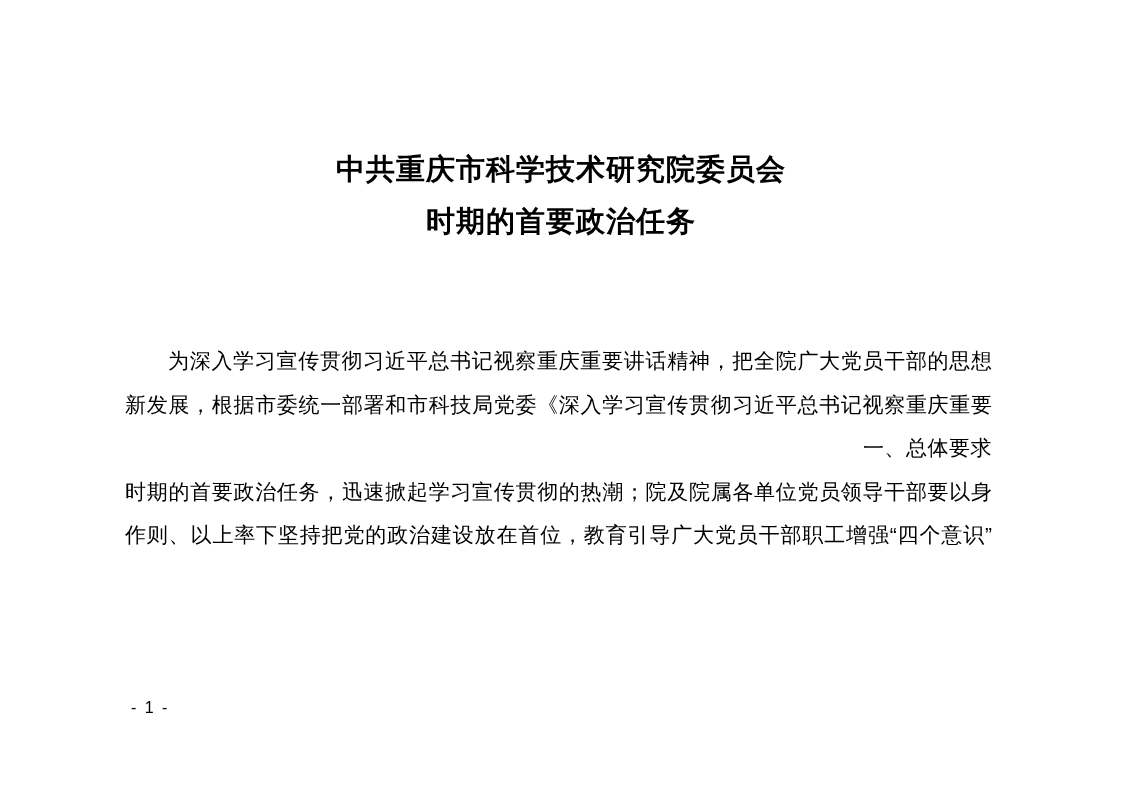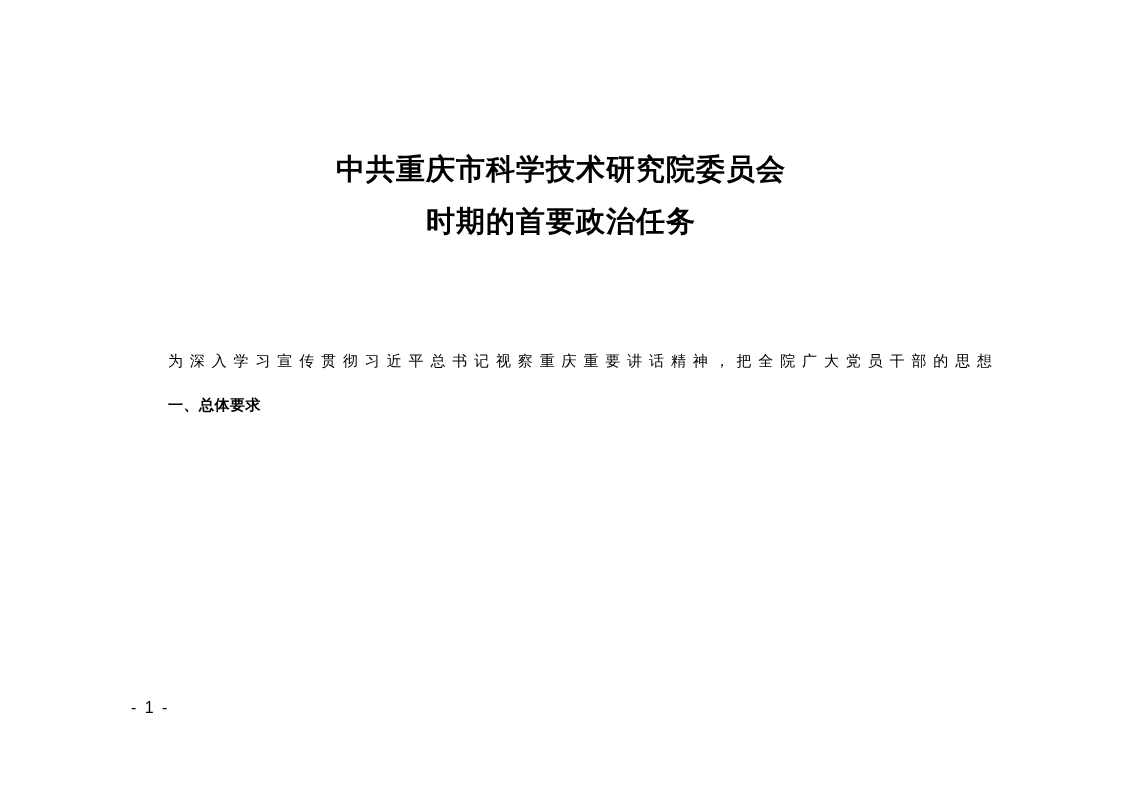--- a/index.html
+++ b/index.html
@@ -30,38 +30,39 @@
     letter-spacing: 1px;
     white-space: nowrap;
   }
   .body-block {
     position: absolute;
     top: 339px;
     left: 125px;
     width: 867px;
   }
   .body-line {
-    font-size: 15px;
+    font-size: 21px;
     line-height: 43.5px;
     white-space: nowrap;
     letter-spacing: 0.5px;
   }
   
   .body-line.fill {
     white-space: normal;
     text-align: justify;
     text-align-last: justify;
     text-justify: inter-ideograph;
     letter-spacing: 0;
   }
   .body-line.indent {
     text-indent: 43px;
   }
   .body-line.heading {
-    font-weight: 700;
+    font-weight: 400;
+    text-align: right;
   }
   .page-number {
     position: absolute;
     top: 699px;
     left: 131px;
     font-size: 16px;
     line-height: 18px;
     letter-spacing: 2px;
     color: #000000;
   }
@@ -71,18 +72,21 @@
 
 <div class="page">
 
   <div class="title-block">
     <div class="title-line">中共重庆市科学技术研究院委员会</div>
     <div class="title-line">时期的首要政治任务</div>
   </div>
 
   <div class="body-block">
     <div class="body-line indent fill">为深入学习宣传贯彻习近平总书记视察重庆重要讲话精神，把全院广大党员干部的思想</div>
+    <div class="body-line fill">新发展，根据市委统一部署和市科技局党委《深入学习宣传贯彻习近平总书记视察重庆重要</div>
     <div class="body-line indent heading">一、总体要求</div>
+    <div class="body-line fill">时期的首要政治任务，迅速掀起学习宣传贯彻的热潮；院及院属各单位党员领导干部要以身</div>
+    <div class="body-line fill">作则、以上率下坚持把党的政治建设放在首位，教育引导广大党员干部职工增强“四个意识”</div>
   </div>
 
   <div class="page-number">- 1 -</div>
 
 </div>
 
 </body></html>

